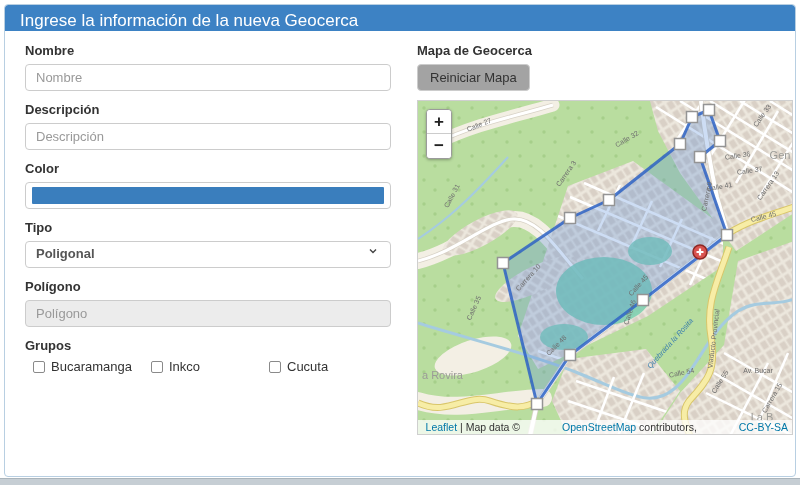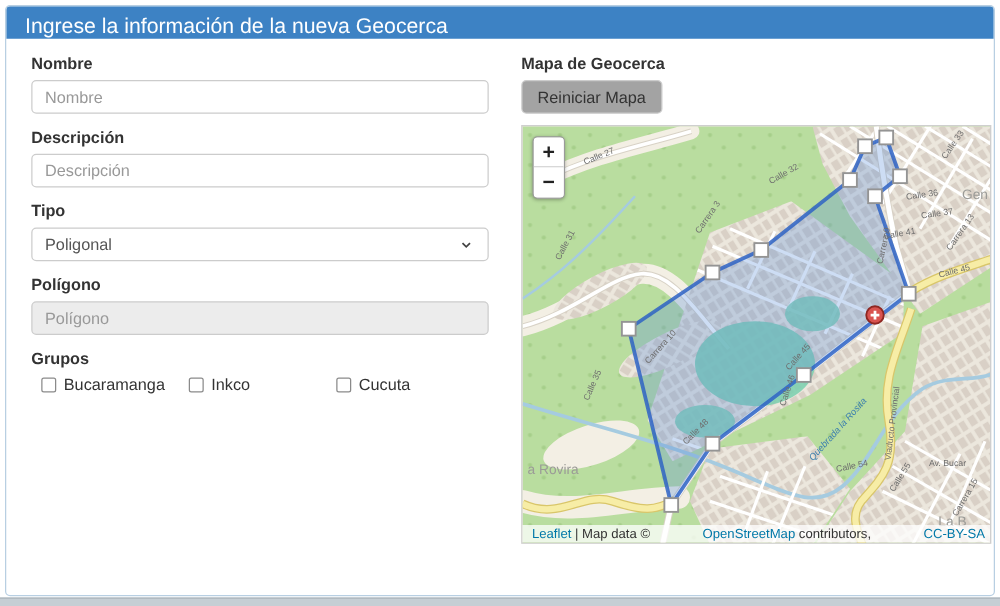--- a/index.html
+++ b/index.html
@@ -51,22 +51,23 @@
     font-family: "Liberation Sans", sans-serif;
     outline: none;
   }
   .form-control::placeholder { color: #999; }
   .form-control:disabled { background: #ececec; cursor: not-allowed; }
 
   .color-box { padding: 4px 6px; cursor: pointer; }
   .color-swatch { width: 100%; height: 100%; border-radius: 1px; }
 
   .select-box {
-    display: flex; align-items: center; justify-content: space-between;
+    display: flex; justify-content: space-between;
     cursor: pointer;
+    font-weight: bold;
   }
   .select-box .chev { width: 10px; height: 10px; flex: none; margin-right: 2px; }
 
   .grupos-row { display: flex; padding-left: 8px; margin-top: 2px; }
   .grupo-item { width: 118px; display: flex; align-items: center; font-size: 13px; color: #333; }
   .grupo-item input[type=checkbox] {
     appearance: none; -webkit-appearance: none;
     width: 12px; height: 12px; border: 1px solid #8a8a8a; border-radius: 2px;
     background: #fff; margin-right: 6px; cursor: pointer; flex: none;
   }
@@ -119,20 +120,26 @@
   <div class="panel-body">
 
     <div class="left-col">
       <div class="form-group">
         <label class="form-label">Nombre</label>
         <input class="form-control" type="text" placeholder="Nombre" style="">
       </div>
       <div class="form-group">
         <label class="form-label">Descripción</label>
         <input class="form-control" type="text" placeholder="Descripción" style="">
+      </div>
+      <div class="form-group">
+        <label class="form-label">Color</label>
+        <div class="form-control color-box">
+          <div class="color-swatch" style="background: rgb(58, 126, 189);"></div>
+        </div>
       </div>
       <div class="form-group">
         <label class="form-label">Tipo</label>
         <div class="form-control select-box">
           <span>Poligonal</span>
           <svg class="chev" viewBox="0 0 10 10">
             <polyline points="2,3.5 5,6.5 8,3.5" fill="none" stroke="#444" stroke-width="1.4"></polyline>
           </svg>
         </div>
       </div>

